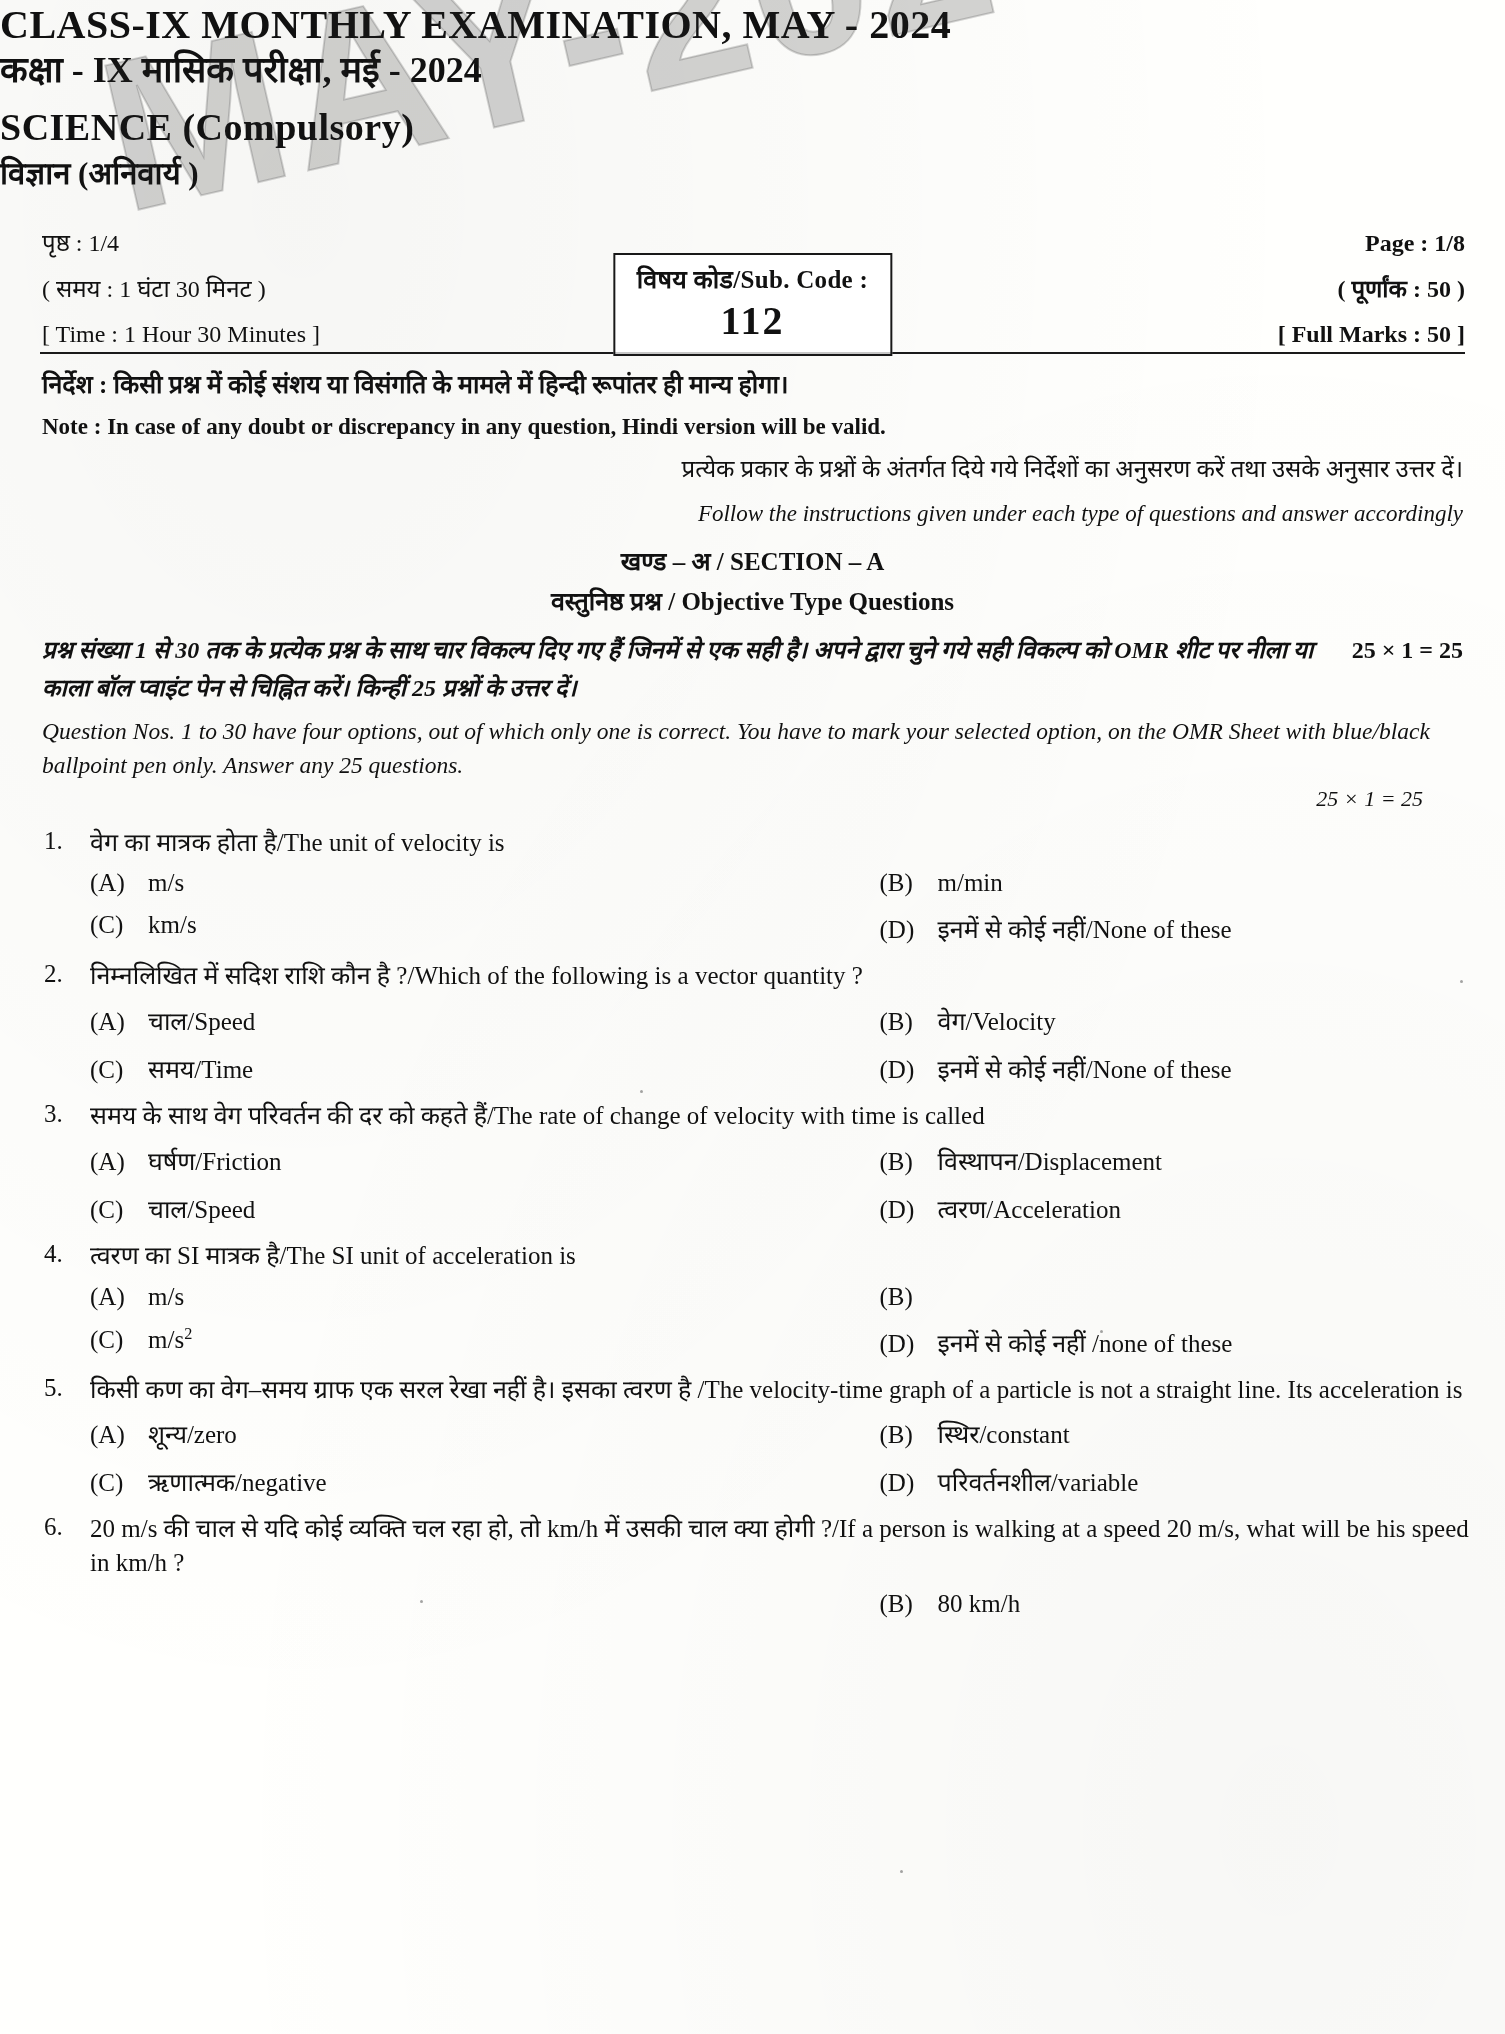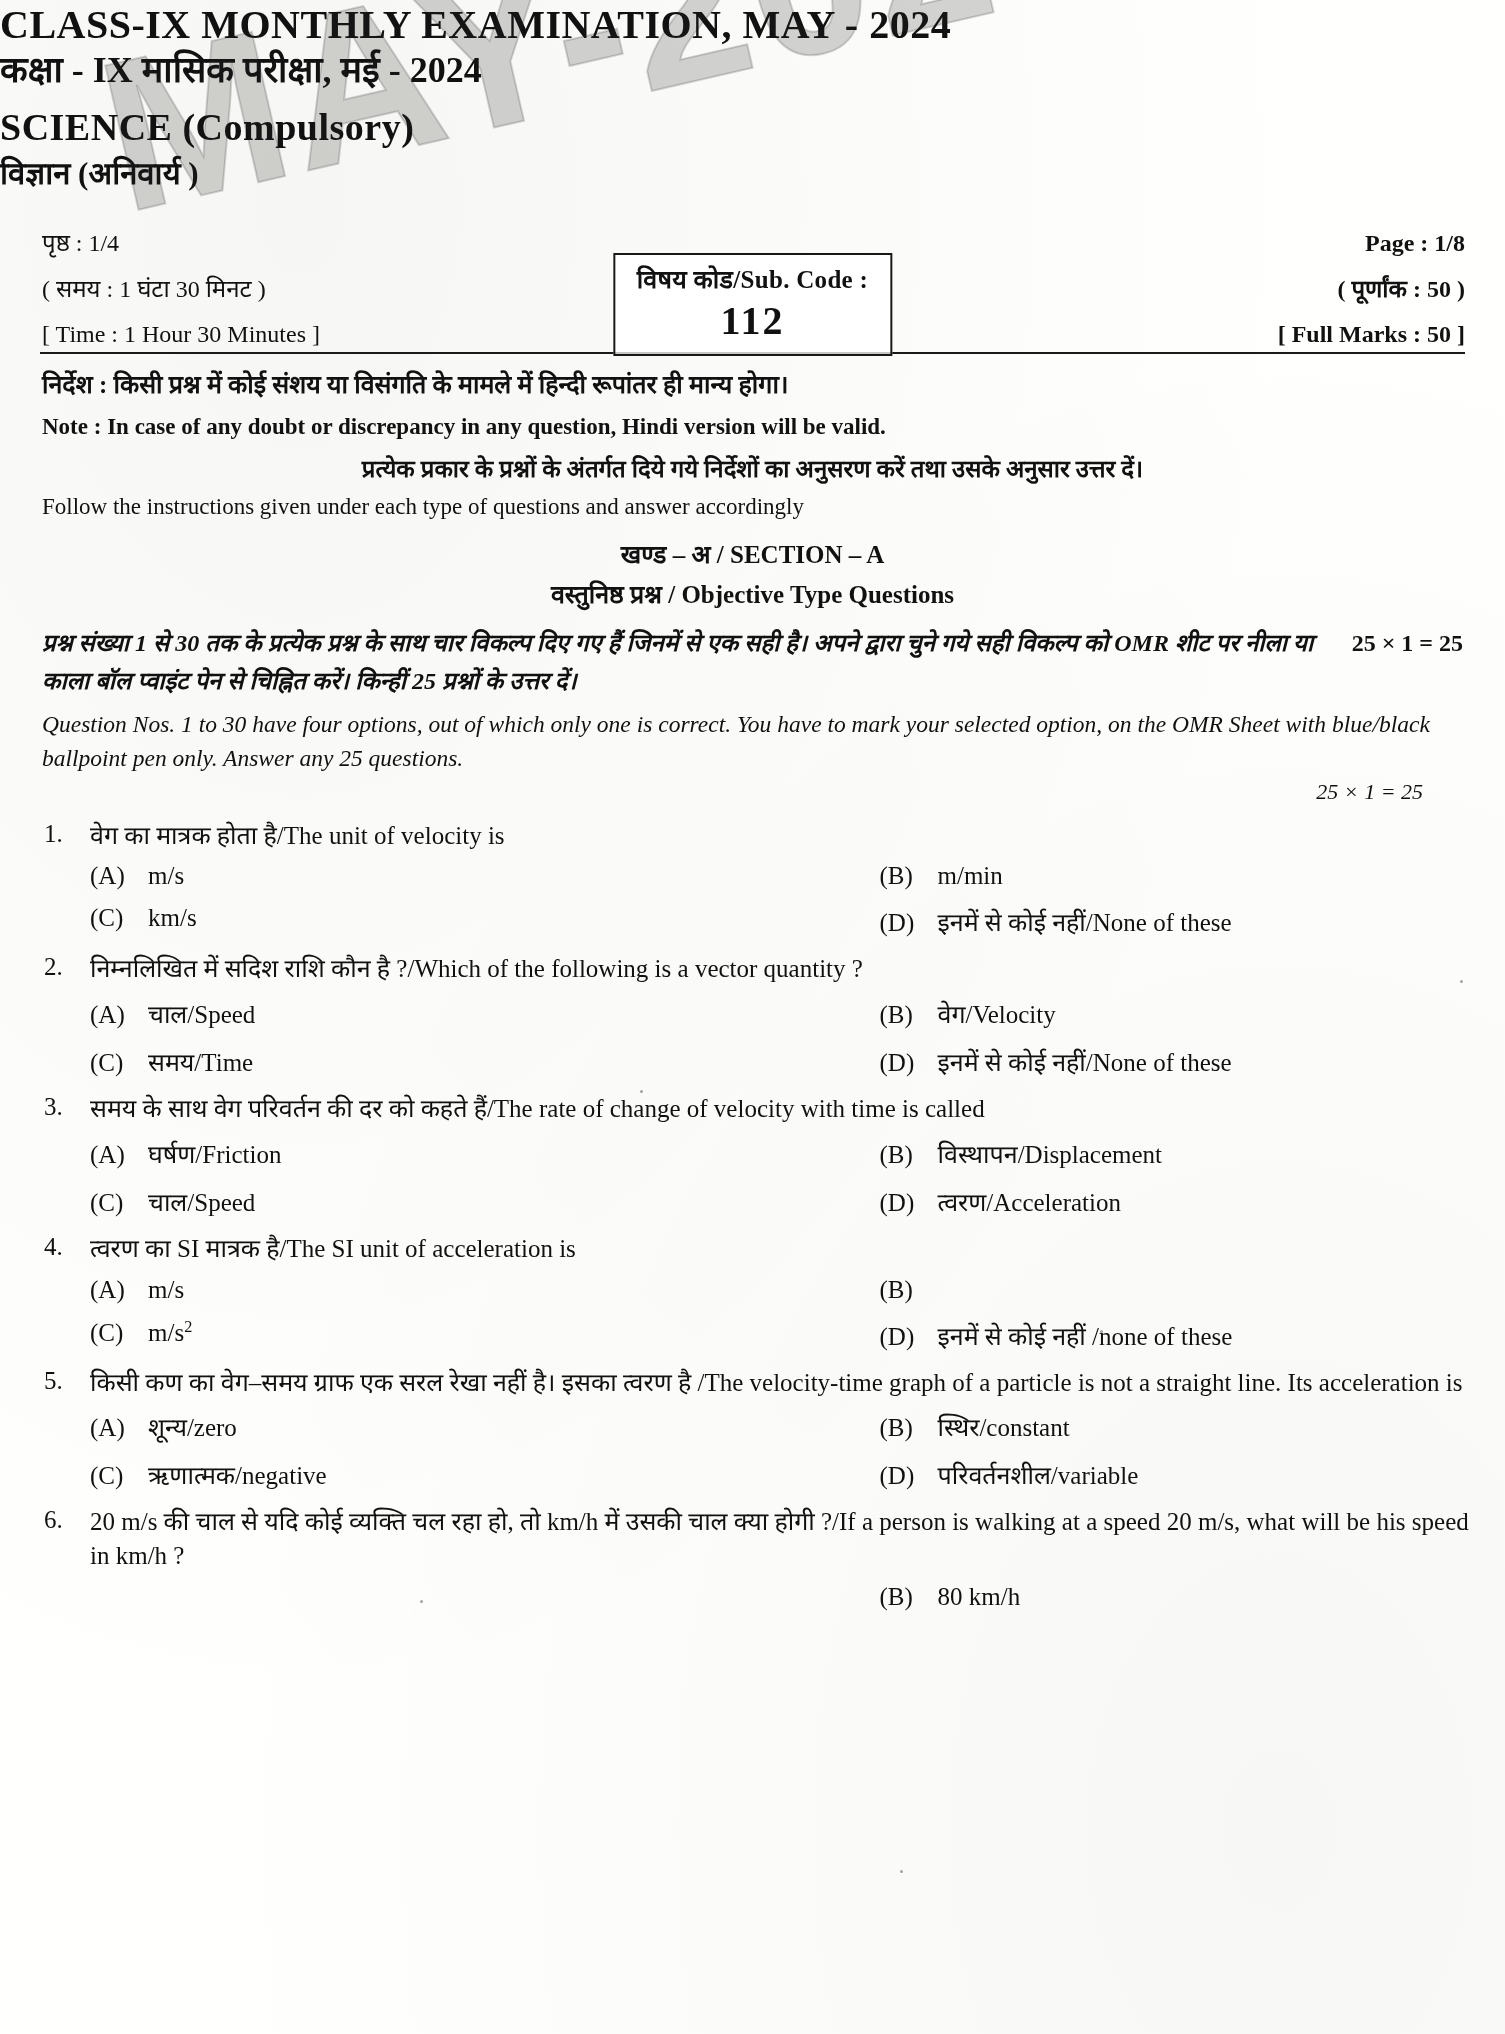--- a/index.html
+++ b/index.html
@@ -144,29 +144,30 @@
     line-height: 1.35;
   }
   .note-en {
     font-size: 23px;
     margin-top: 10px;
     line-height: 1.3;
   }
   .note-en b { font-weight: bold; }
   .instr-hi {
     font-size: 24px;
-    font-weight: bold;
+    font-weight: normal;
     margin-top: 12px;
-    text-align: center;
+    text-align: right;
     line-height: 1.3;
   }
   .instr-en {
     font-size: 23px;
-    margin-top: 9px;
-    text-align: left;
+    font-style: italic;
+    margin-top: 16px;
+    text-align: right;
   }
 
   .section-title {
     text-align: center;
     font-size: 25px;
     font-weight: bold;
     margin-top: 16px;
   }
   .section-sub {
     text-align: center;

